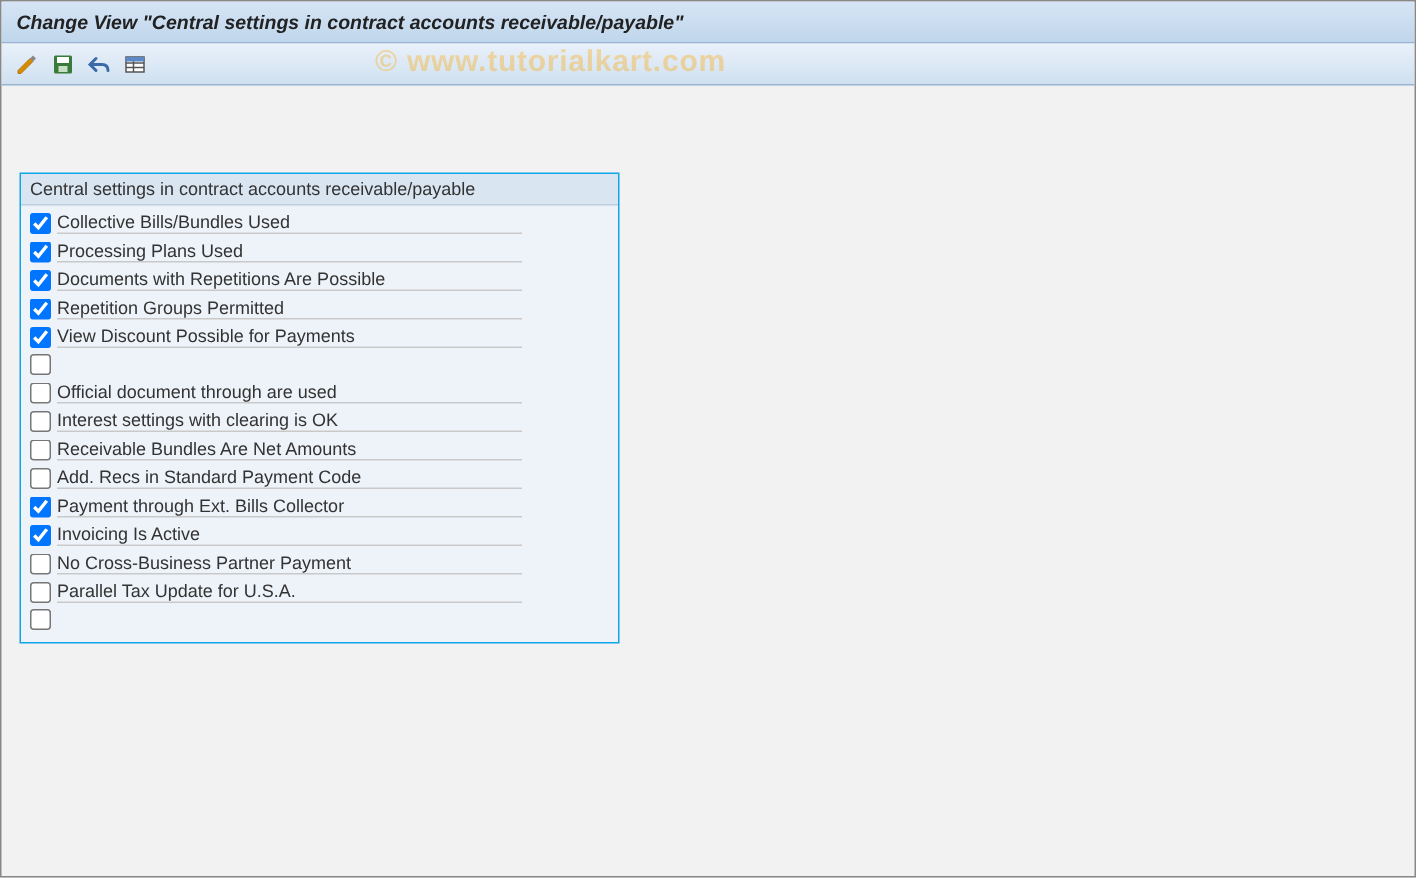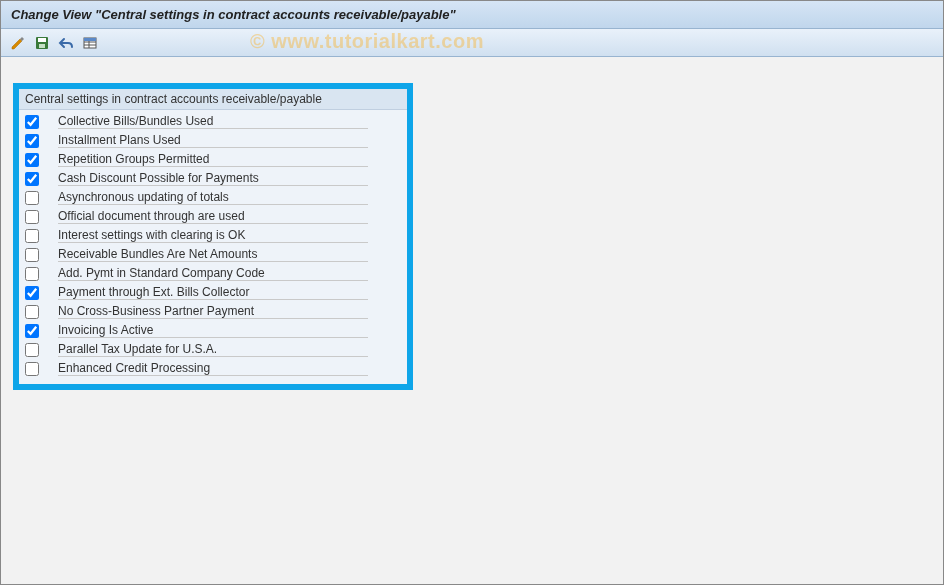--- a/index.html
+++ b/index.html
@@ -50,37 +50,38 @@
     font-weight: bold;
     letter-spacing: 0.5px;
     pointer-events: none;
     text-align: right;
   }
   .content {
     padding: 26px 12px;
   }
   .groupbox {
     width: 400px;
-    border: 6px solid #0ea5e9;
+    border: 1px solid #0ea5e9;
     background: #eef3f9;
     padding: 0;
+    margin-top: 32px;
   }
   .groupbox-title {
     background: #d9e5f1;
     padding: 3px 6px;
     font-size: 12px;
     border-bottom: 1px solid #c0cfe0;
   }
   .checklist {
     padding: 2px 4px 6px 4px;
   }
   .check-row {
     display: flex;
     align-items: center;
-    gap: 19px;
+    gap: 4px;
     padding: 2px 2px;
   }
   .check-row label {
     font-size: 12px;
     color: #333;
   }
   input[type="checkbox"] {
     width: 14px;
     height: 14px;
     margin: 0;
@@ -133,65 +134,67 @@
 <div class="content">
   <div class="groupbox">
     <div class="groupbox-title">Central settings in contract accounts receivable/payable</div>
     <div class="checklist" id="checklist">
         <div class="check-row">
           <input type="checkbox" checked="" style="">
           <label><span class="underline">Collective Bills/Bundles Used</span></label>
         </div>
         <div class="check-row">
           <input type="checkbox" checked="" style="">
-          <label><span class="underline">Installment Plans Used</span></label>
+          <label><span class="underline">Processing Plans Used</span></label>
+        </div>
+        <div class="check-row">
+          <input type="checkbox" checked="" style="">
+          <label><span class="underline">Documents with Repetitions Are Possible</span></label>
         </div>
         <div class="check-row">
           <input type="checkbox" checked="" style="">
           <label><span class="underline">Repetition Groups Permitted</span></label>
         </div>
         <div class="check-row">
           <input type="checkbox" checked="" style="">
-          <label><span class="underline">Cash Discount Possible for Payments</span></label>
-        </div>
-        <div class="check-row">
-          <input type="checkbox" style="">
-          <label><span class="underline">Asynchronous updating of totals</span></label>
+          <label><span class="underline">View Discount Possible for Payments</span></label>
+        </div>
+        <div class="check-row">
+          <input type="checkbox" style="">
         </div>
         <div class="check-row">
           <input type="checkbox" style="">
           <label><span class="underline">Official document through are used</span></label>
         </div>
         <div class="check-row">
           <input type="checkbox" style="">
           <label><span class="underline">Interest settings with clearing is OK</span></label>
         </div>
         <div class="check-row">
           <input type="checkbox" style="">
           <label><span class="underline">Receivable Bundles Are Net Amounts</span></label>
         </div>
         <div class="check-row">
           <input type="checkbox" style="">
-          <label><span class="underline">Add. Pymt in Standard Company Code</span></label>
+          <label><span class="underline">Add. Recs in Standard Payment Code</span></label>
         </div>
         <div class="check-row">
           <input type="checkbox" checked="" style="">
           <label><span class="underline">Payment through Ext. Bills Collector</span></label>
         </div>
         <div class="check-row">
+          <input type="checkbox" checked="" style="">
+          <label><span class="underline">Invoicing Is Active</span></label>
+        </div>
+        <div class="check-row">
           <input type="checkbox" style="">
           <label><span class="underline">No Cross-Business Partner Payment</span></label>
         </div>
         <div class="check-row">
-          <input type="checkbox" checked="" style="">
-          <label><span class="underline">Invoicing Is Active</span></label>
-        </div>
-        <div class="check-row">
           <input type="checkbox" style="">
           <label><span class="underline">Parallel Tax Update for U.S.A.</span></label>
         </div>
         <div class="check-row">
           <input type="checkbox" style="">
-          <label><span class="underline">Enhanced Credit Processing</span></label>
         </div>
       </div>
   </div>
 </div>
 
 </body></html>

